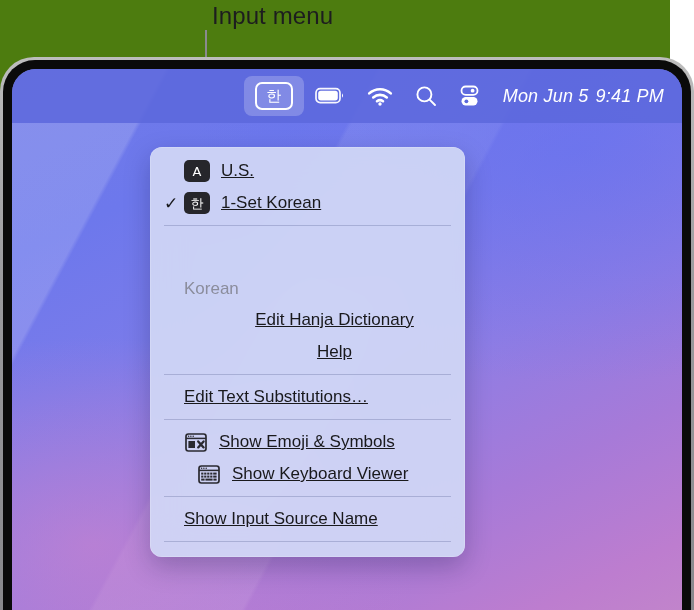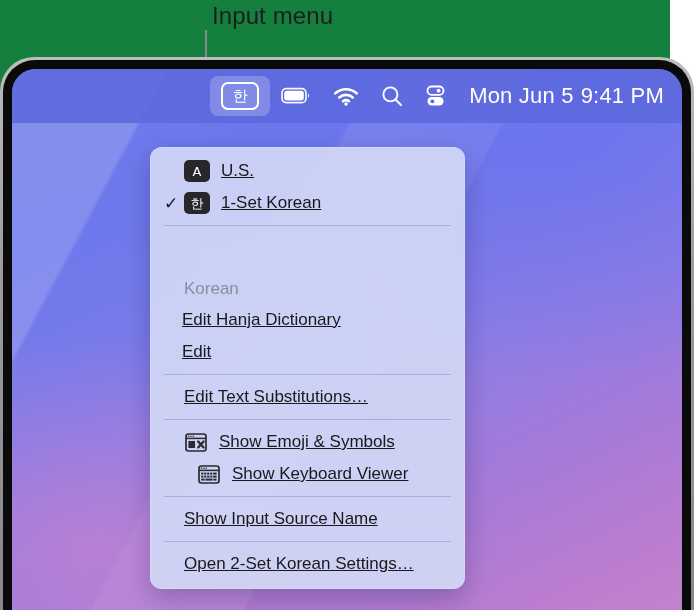--- a/index.html
+++ b/index.html
@@ -9,21 +9,21 @@
     height: 610px;
     background: #ffffff;
     font-family: "Liberation Sans", sans-serif;
     overflow: hidden;
   }
 
   #stage {
     position: relative;
     width: 670px;
     height: 610px;
-    background: #15803d;
+    background: #4d7c0f;
   }
 
   
   .callout-label {
     position: absolute;
     left: 212px;
     top: 2px;
     font-size: 24px;
     color: #1d1d1f;
     letter-spacing: 0.1px;
@@ -135,24 +135,25 @@
     display: flex;
     align-items: center;
     justify-content: center;
     color: #ffffff;
     font-size: 15px;
     line-height: 1;
     font-family: "DejaVu Sans", sans-serif;
   }
   .mb-clock {
     color: #ffffff;
-    font-size: 22px;
+    font-size: 18px;
     white-space: nowrap;
     padding-left: 12px;
     letter-spacing: 0.2px;
+    font-style: italic;
   }
   .mb-clock .sep { display: inline-block; width: 7px; }
 
   .icon-svg { display: block; }
 
   
   .menu-panel {
     position: absolute;
     left: 138px;
     top: 78px;
@@ -206,21 +207,21 @@
   .menu-row .glyph-icon {
     width: 24px;
     height: 22px;
     flex: 0 0 24px;
     margin-right: 11px;
     display: flex;
     align-items: center;
     justify-content: center;
   }
   .menu-row .label { flex: 1 1 auto; text-decoration: underline; }
-  .menu-row.indent-sub { padding-left: 32px; }
+  .menu-row.indent-sub { padding-left: 68px; text-align: center; }
   .menu-row.indent-plain { padding-left: 34px; }
 
   .menu-sep {
     height: 1px;
     background: rgba(110,118,165,0.38);
     margin: 6px 14px 6px 14px;
   }
 </style>
 </head>
 <body>
@@ -294,21 +295,21 @@
 
       <div class="menu-sep"></div>
 
       <div class="menu-row section-header">Korean</div>
 
       <div class="menu-row indent-sub">
         <span class="label">Edit Hanja Dictionary</span>
       </div>
 
       <div class="menu-row indent-sub">
-        <span class="label">Edit</span>
+        <span class="label">Help</span>
       </div>
 
       <div class="menu-sep"></div>
 
       <div class="menu-row indent-plain">
         <span class="label">Edit Text Substitutions…</span>
       </div>
 
       <div class="menu-sep"></div>
 
@@ -356,19 +357,16 @@
       </div>
 
       <div class="menu-sep"></div>
 
       <div class="menu-row indent-plain">
         <span class="label">Show Input Source Name</span>
       </div>
 
       <div class="menu-sep"></div>
 
-      <div class="menu-row indent-plain">
-        <span class="label">Open 2-Set Korean Settings…</span>
-      </div>
 
     </div>
   </div>
 </div>
 
 </body></html>

